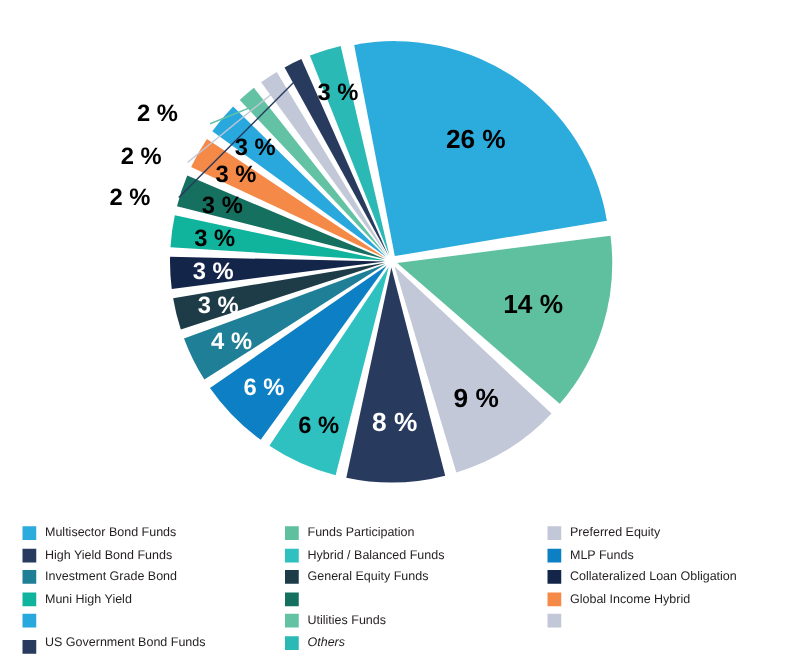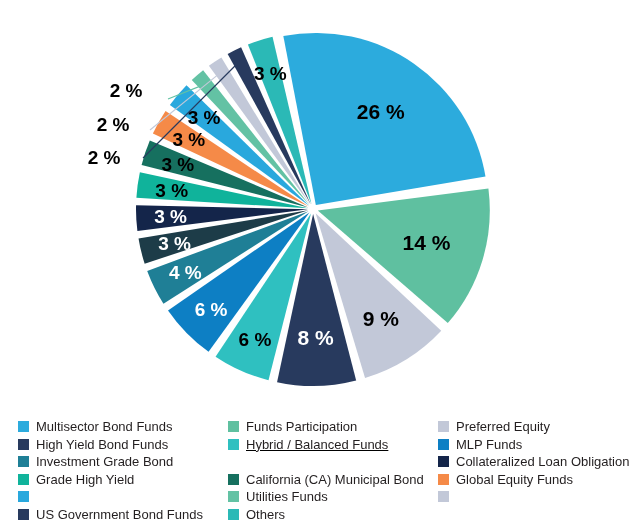--- a/index.html
+++ b/index.html
@@ -37,21 +37,21 @@
     gap:7px;
     height:17.5px;
     line-height:17.5px;
   }
   .legend-swatch{
     width:11px;height:11px;
     flex:0 0 11px;
     border-radius:0;
   }
   .legend-label{
-    font-size:13px;
+    font-size:10px;
     color:#231f20;
     white-space:nowrap;
     font-family:"Liberation Sans","DejaVu Sans",sans-serif;
   }
 </style>
 </head>
 <body>
 
 <div id="chart-root">
 
@@ -111,63 +111,66 @@
       <div class="legend-item" style="grid-area: 2 / 1;">
         <span class="legend-swatch" style="background: rgb(40, 58, 94);"></span>
         <span class="legend-label">High Yield Bond Funds</span>
       </div>
       <div class="legend-item" style="grid-area: 3 / 1;">
         <span class="legend-swatch" style="background: rgb(31, 127, 150);"></span>
         <span class="legend-label">Investment Grade Bond</span>
       </div>
       <div class="legend-item" style="grid-area: 4 / 1;">
         <span class="legend-swatch" style="background: rgb(16, 179, 155);"></span>
-        <span class="legend-label">Grade High Yield</span>
+        <span class="legend-label">Muni High Yield</span>
       </div>
       <div class="legend-item" style="grid-area: 5 / 1;">
         <span class="legend-swatch" style="background: rgb(41, 168, 221);"></span>
       </div>
-      <div class="legend-item" style="grid-area: 6 / 1;">
+      <div class="legend-item" style="grid-area: 6 / 1; align-items: flex-end;">
         <span class="legend-swatch" style="background: rgb(40, 58, 94);"></span>
         <span class="legend-label">US Government Bond Funds</span>
       </div>
       <div class="legend-item" style="grid-area: 1 / 2;">
         <span class="legend-swatch" style="background: rgb(95, 192, 160);"></span>
         <span class="legend-label">Funds Participation</span>
       </div>
-      <div class="legend-item" style="grid-area: 2 / 2; text-decoration: underline;">
+      <div class="legend-item" style="grid-area: 2 / 2;">
         <span class="legend-swatch" style="background: rgb(47, 192, 192);"></span>
         <span class="legend-label">Hybrid / Balanced Funds</span>
       </div>
+      <div class="legend-item" style="grid-area: 3 / 2;">
+        <span class="legend-swatch" style="background: rgb(29, 60, 72);"></span>
+        <span class="legend-label">General Equity Funds</span>
+      </div>
       <div class="legend-item" style="grid-area: 4 / 2;">
         <span class="legend-swatch" style="background: rgb(22, 112, 95);"></span>
-        <span class="legend-label">California (CA) Municipal Bond</span>
       </div>
       <div class="legend-item" style="grid-area: 5 / 2;">
         <span class="legend-swatch" style="background: rgb(99, 194, 164);"></span>
         <span class="legend-label">Utilities Funds</span>
       </div>
-      <div class="legend-item" style="grid-area: 6 / 2;">
+      <div class="legend-item" style="grid-area: 6 / 2; font-style: italic;">
         <span class="legend-swatch" style="background: rgb(43, 185, 182);"></span>
         <span class="legend-label">Others</span>
       </div>
       <div class="legend-item" style="grid-area: 1 / 3;">
         <span class="legend-swatch" style="background: rgb(194, 200, 216);"></span>
         <span class="legend-label">Preferred Equity</span>
       </div>
       <div class="legend-item" style="grid-area: 2 / 3;">
         <span class="legend-swatch" style="background: rgb(13, 127, 196);"></span>
         <span class="legend-label">MLP Funds</span>
       </div>
       <div class="legend-item" style="grid-area: 3 / 3;">
         <span class="legend-swatch" style="background: rgb(20, 37, 74);"></span>
         <span class="legend-label">Collateralized Loan Obligation</span>
       </div>
       <div class="legend-item" style="grid-area: 4 / 3;">
         <span class="legend-swatch" style="background: rgb(245, 138, 72);"></span>
-        <span class="legend-label">Global Equity Funds</span>
+        <span class="legend-label">Global Income Hybrid</span>
       </div>
       <div class="legend-item" style="grid-area: 5 / 3;">
         <span class="legend-swatch" style="background: rgb(194, 200, 216);"></span>
       </div>
     </div>
 
 </div>
 
 </body></html>

